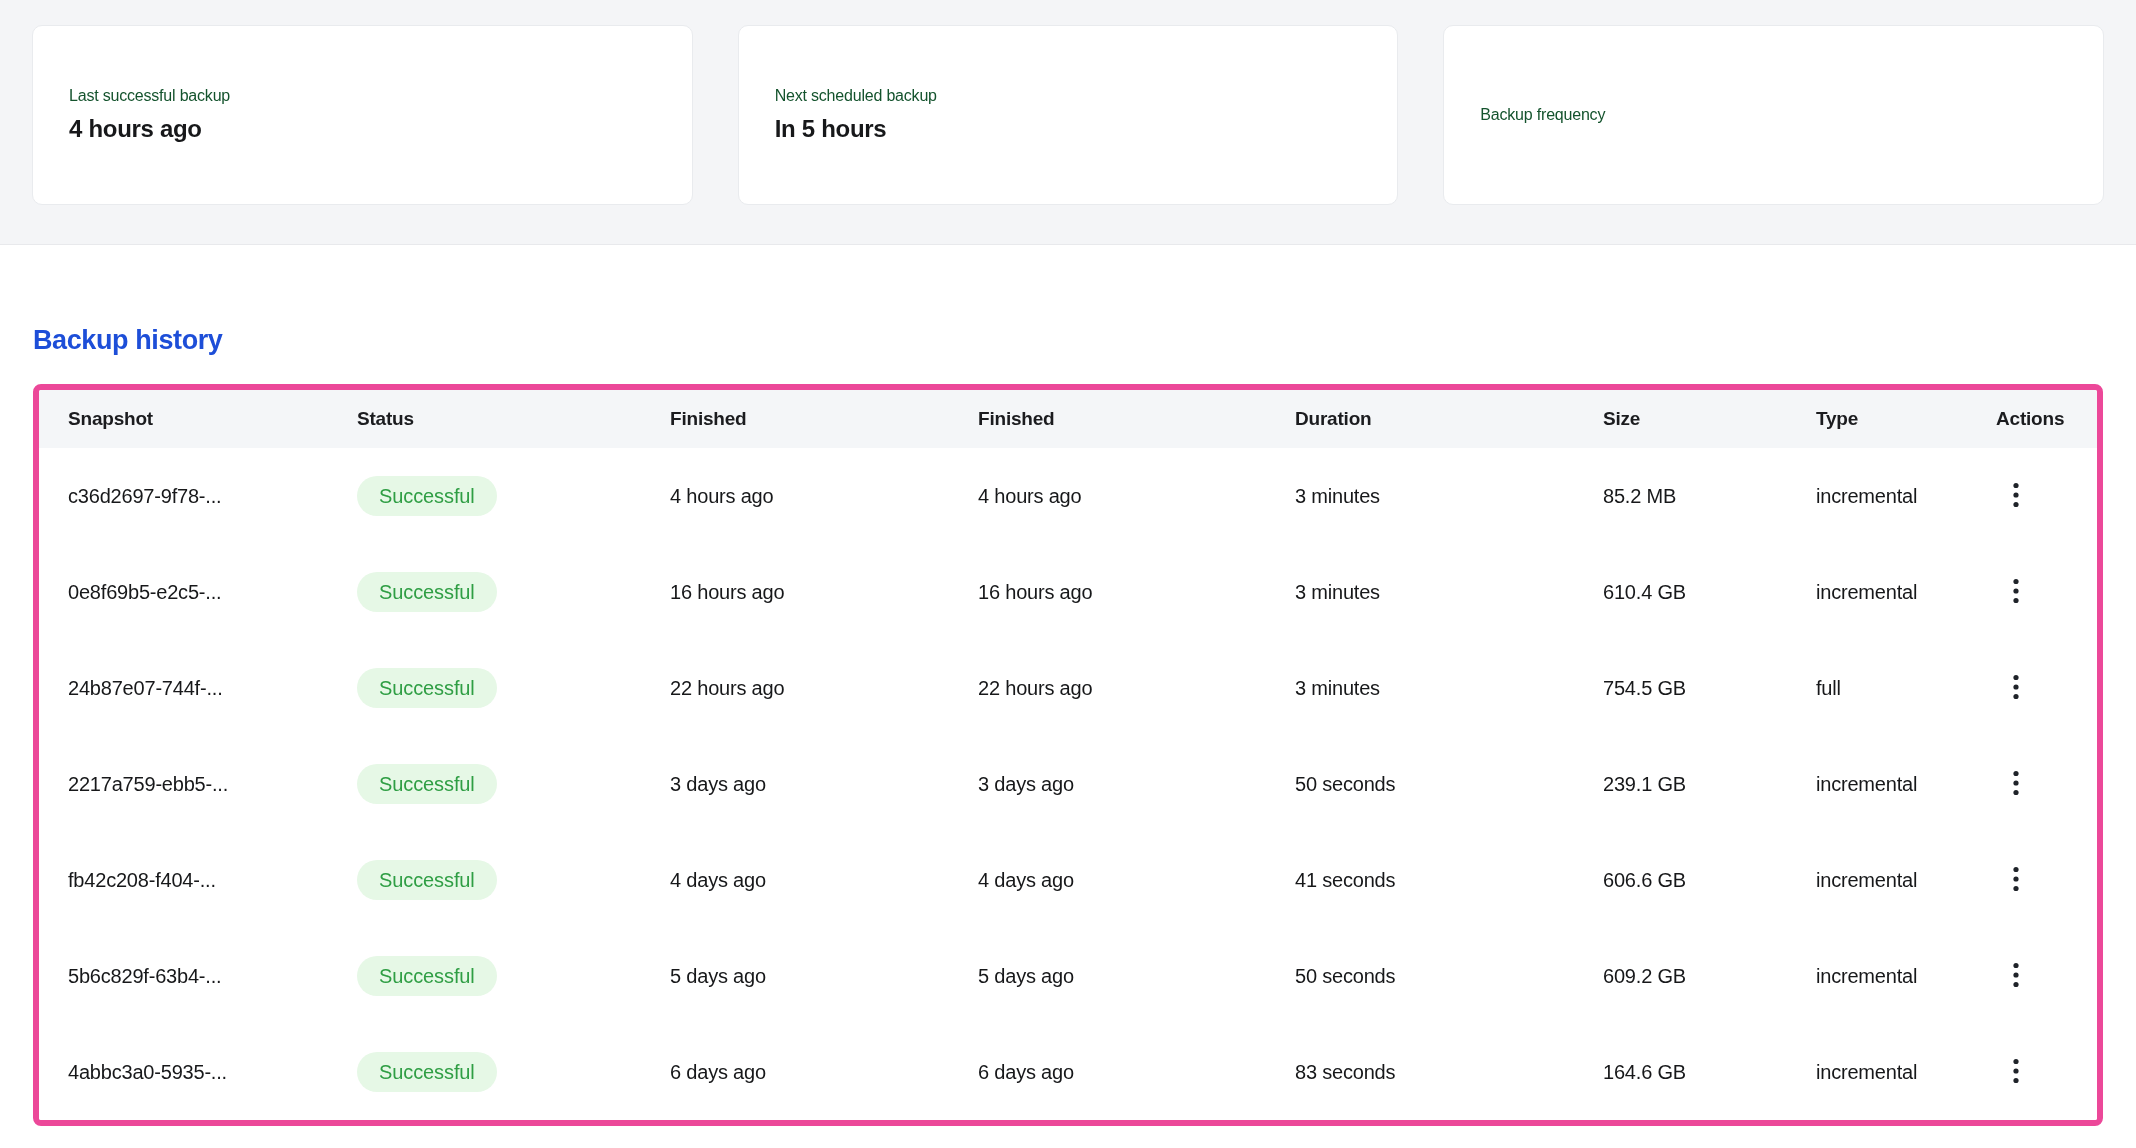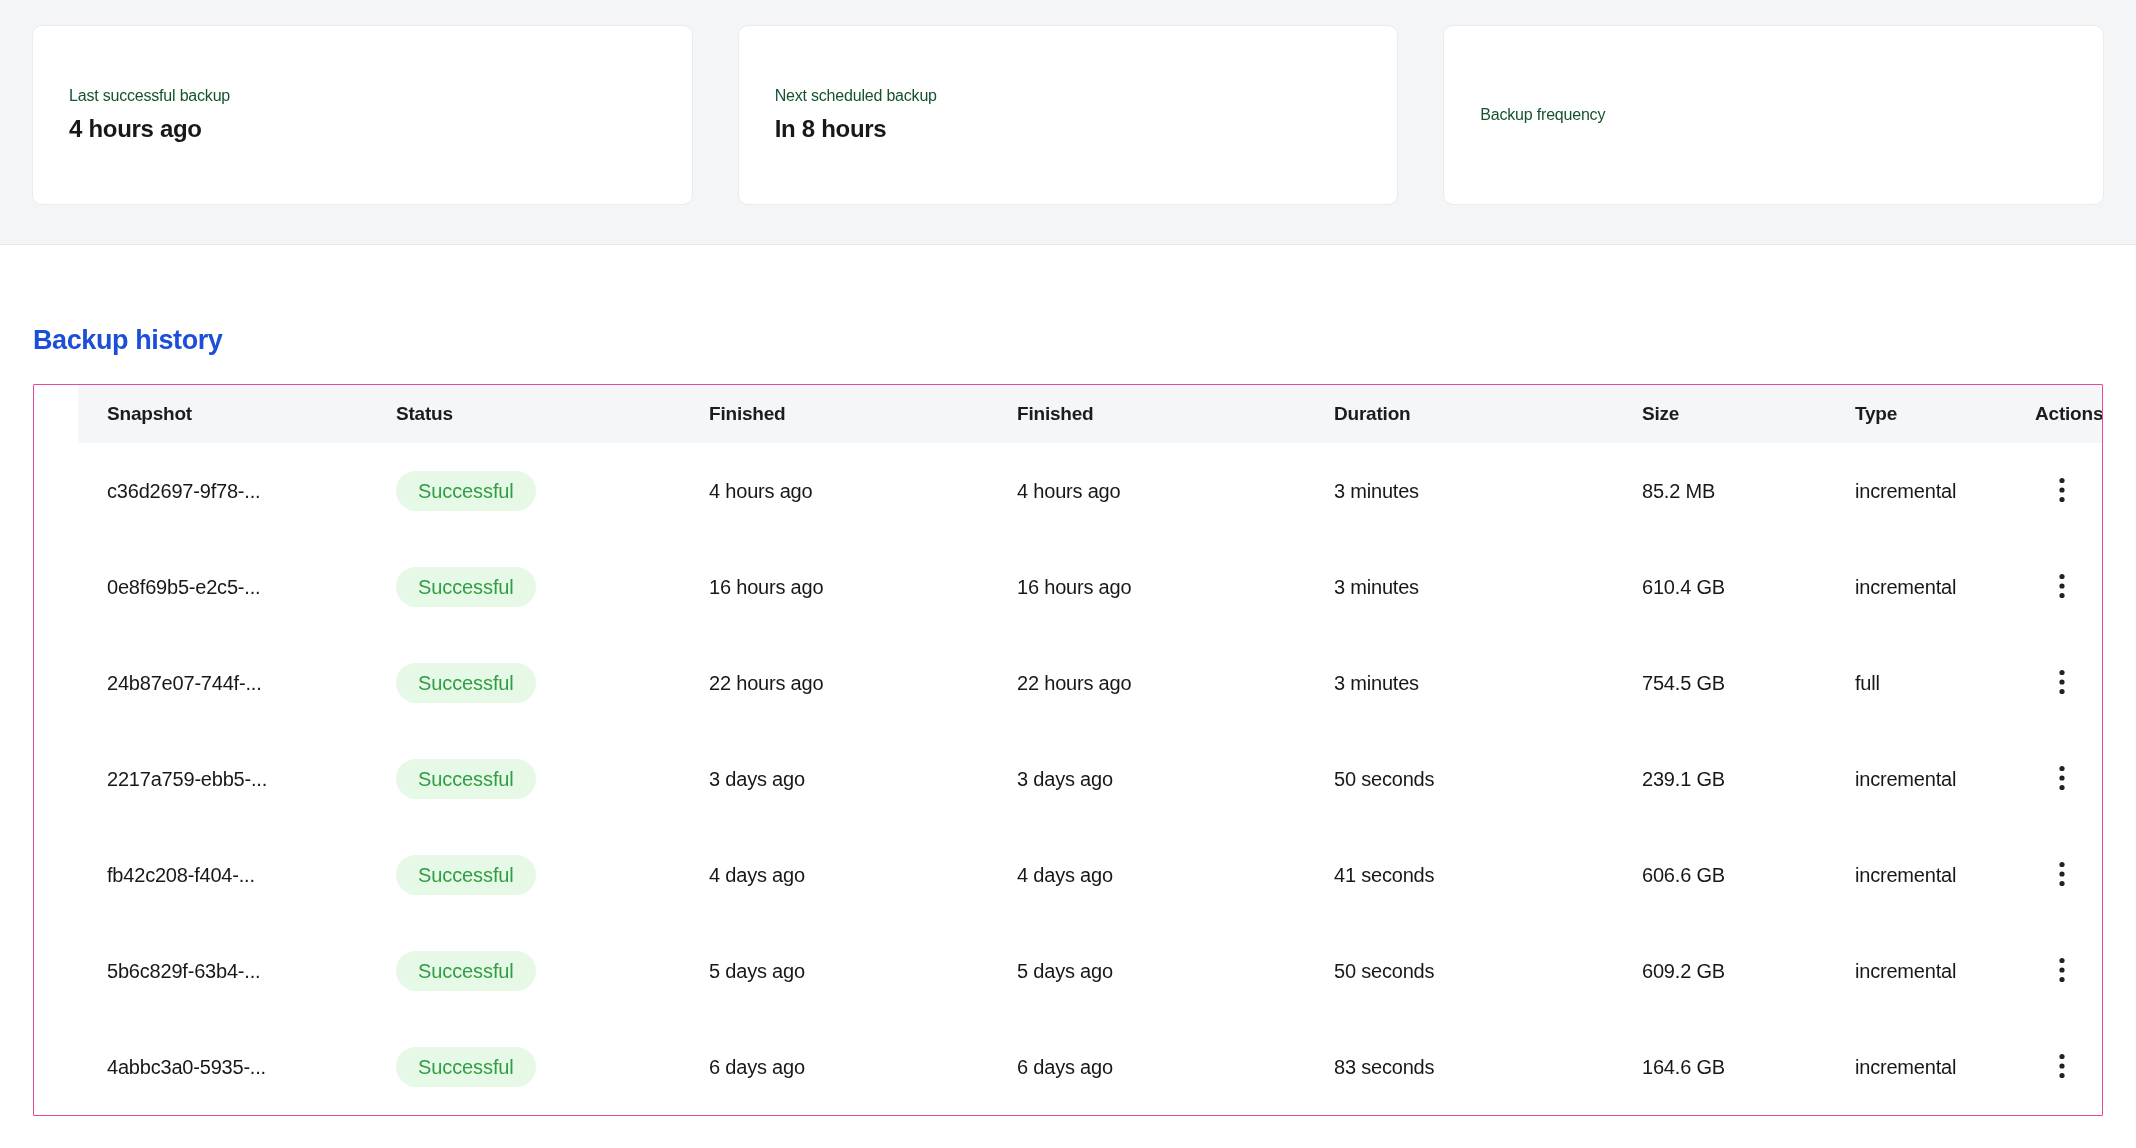--- a/index.html
+++ b/index.html
@@ -51,25 +51,24 @@
   .section-title {
     margin-top: 80px;
     font-size: 27px;
     font-weight: 700;
     letter-spacing: -0.4px;
     color: #1d4ed8;
   }
 
   .history-table {
     margin-top: 28px;
-    border: 1px solid #ec4899;
-    border-radius: 1px;
+    border: 6px solid #ec4899;
+    border-radius: 8px;
     overflow: hidden;
     background: #ffffff;
-    padding-left: 44px;
   }
   .t-row {
     display: grid;
     grid-template-columns: 289px 313px 308px 317px 308px 213px 180px 1fr;
     align-items: center;
     padding-left: 29px;
   }
   .t-head {
     height: 58px;
     background: #f4f6f8;
@@ -86,21 +85,21 @@
   }
   .t-cell {
     font-size: 20px;
     color: #17181a;
     letter-spacing: -0.2px;
     white-space: nowrap;
     overflow: hidden;
   }
   .t-cell.actions {
     justify-self: stretch;
-    text-align: center;
+    text-align: left;
     padding-right: 14px;
   }
 
   .status-badge {
     display: inline-block;
     background: #e6f8e6;
     color: #2f9e44;
     font-size: 20px;
     font-weight: 500;
     line-height: 40px;
@@ -124,21 +123,21 @@
 </head>
 <body>
 
 <div class="top-strip">
   <div class="summary-card">
     <div class="card-label">Last successful backup</div>
     <div class="card-value">4 hours ago</div>
   </div>
   <div class="summary-card">
     <div class="card-label">Next scheduled backup</div>
-    <div class="card-value">In 8 hours</div>
+    <div class="card-value">In 5 hours</div>
   </div>
   <div class="summary-card">
     <div class="card-label">Backup frequency</div>
   </div>
 </div>
 
 <div class="main">
   <h2 class="section-title">Backup history</h2>
 
   <div class="history-table">

